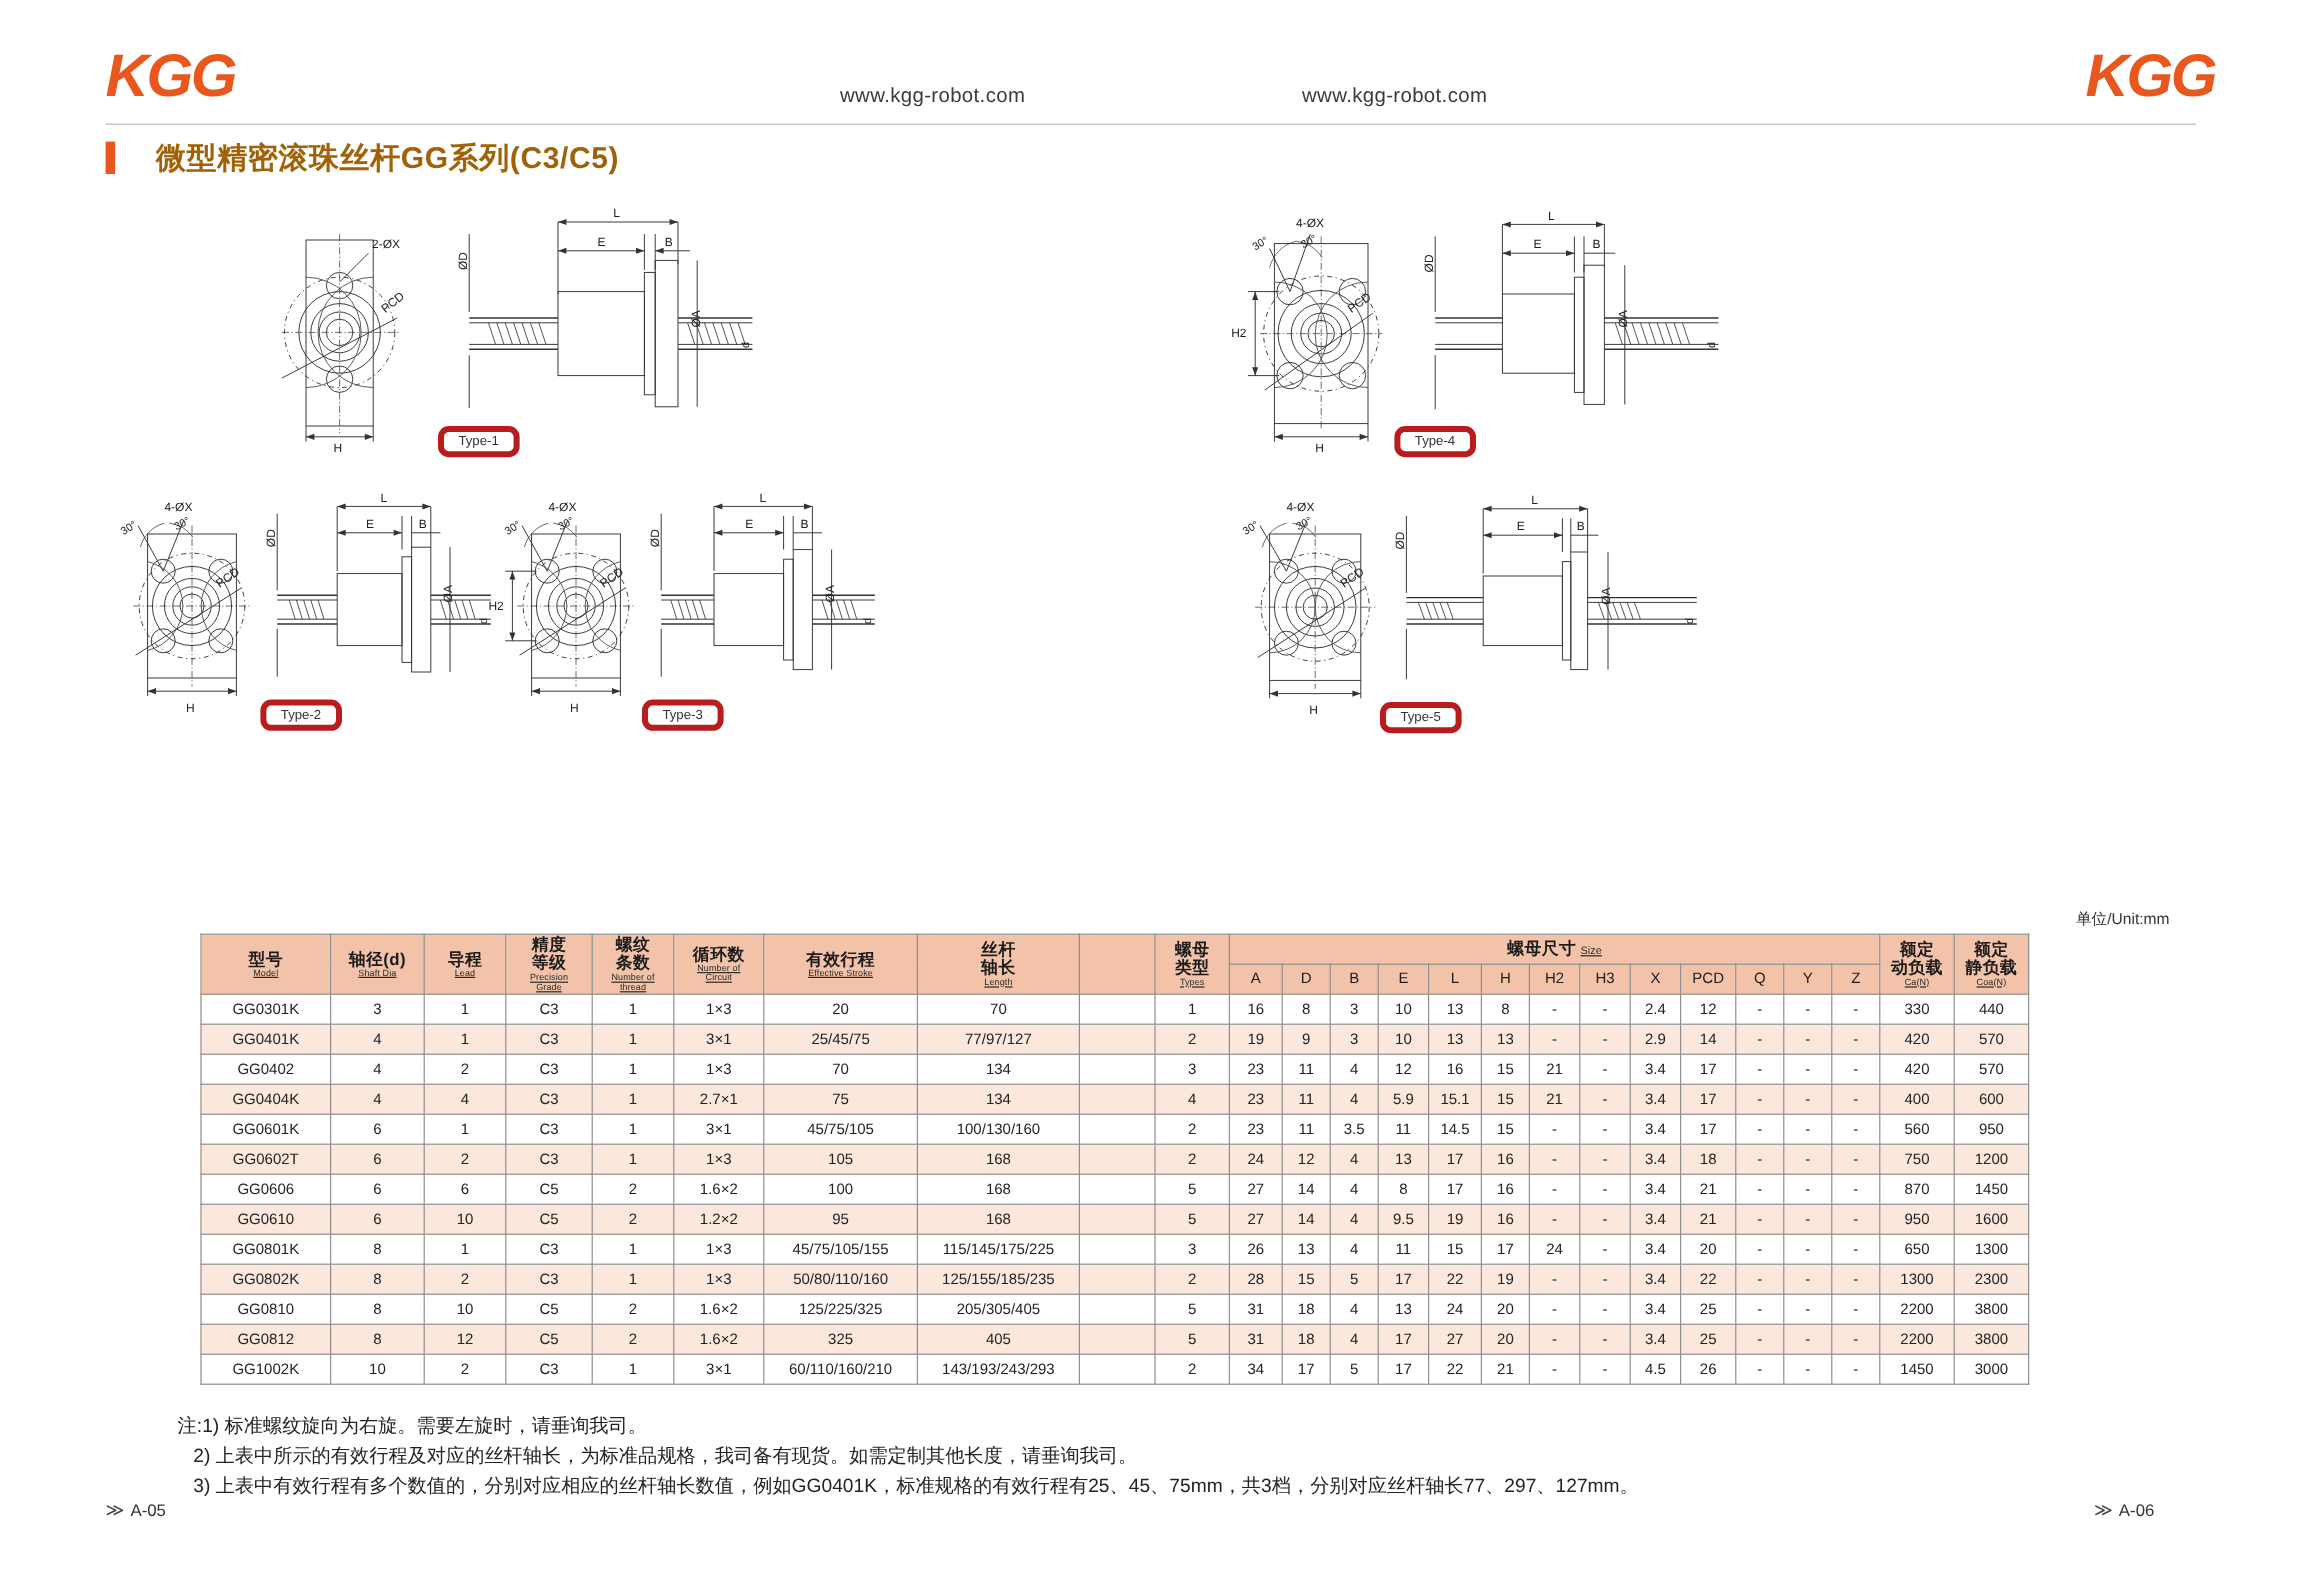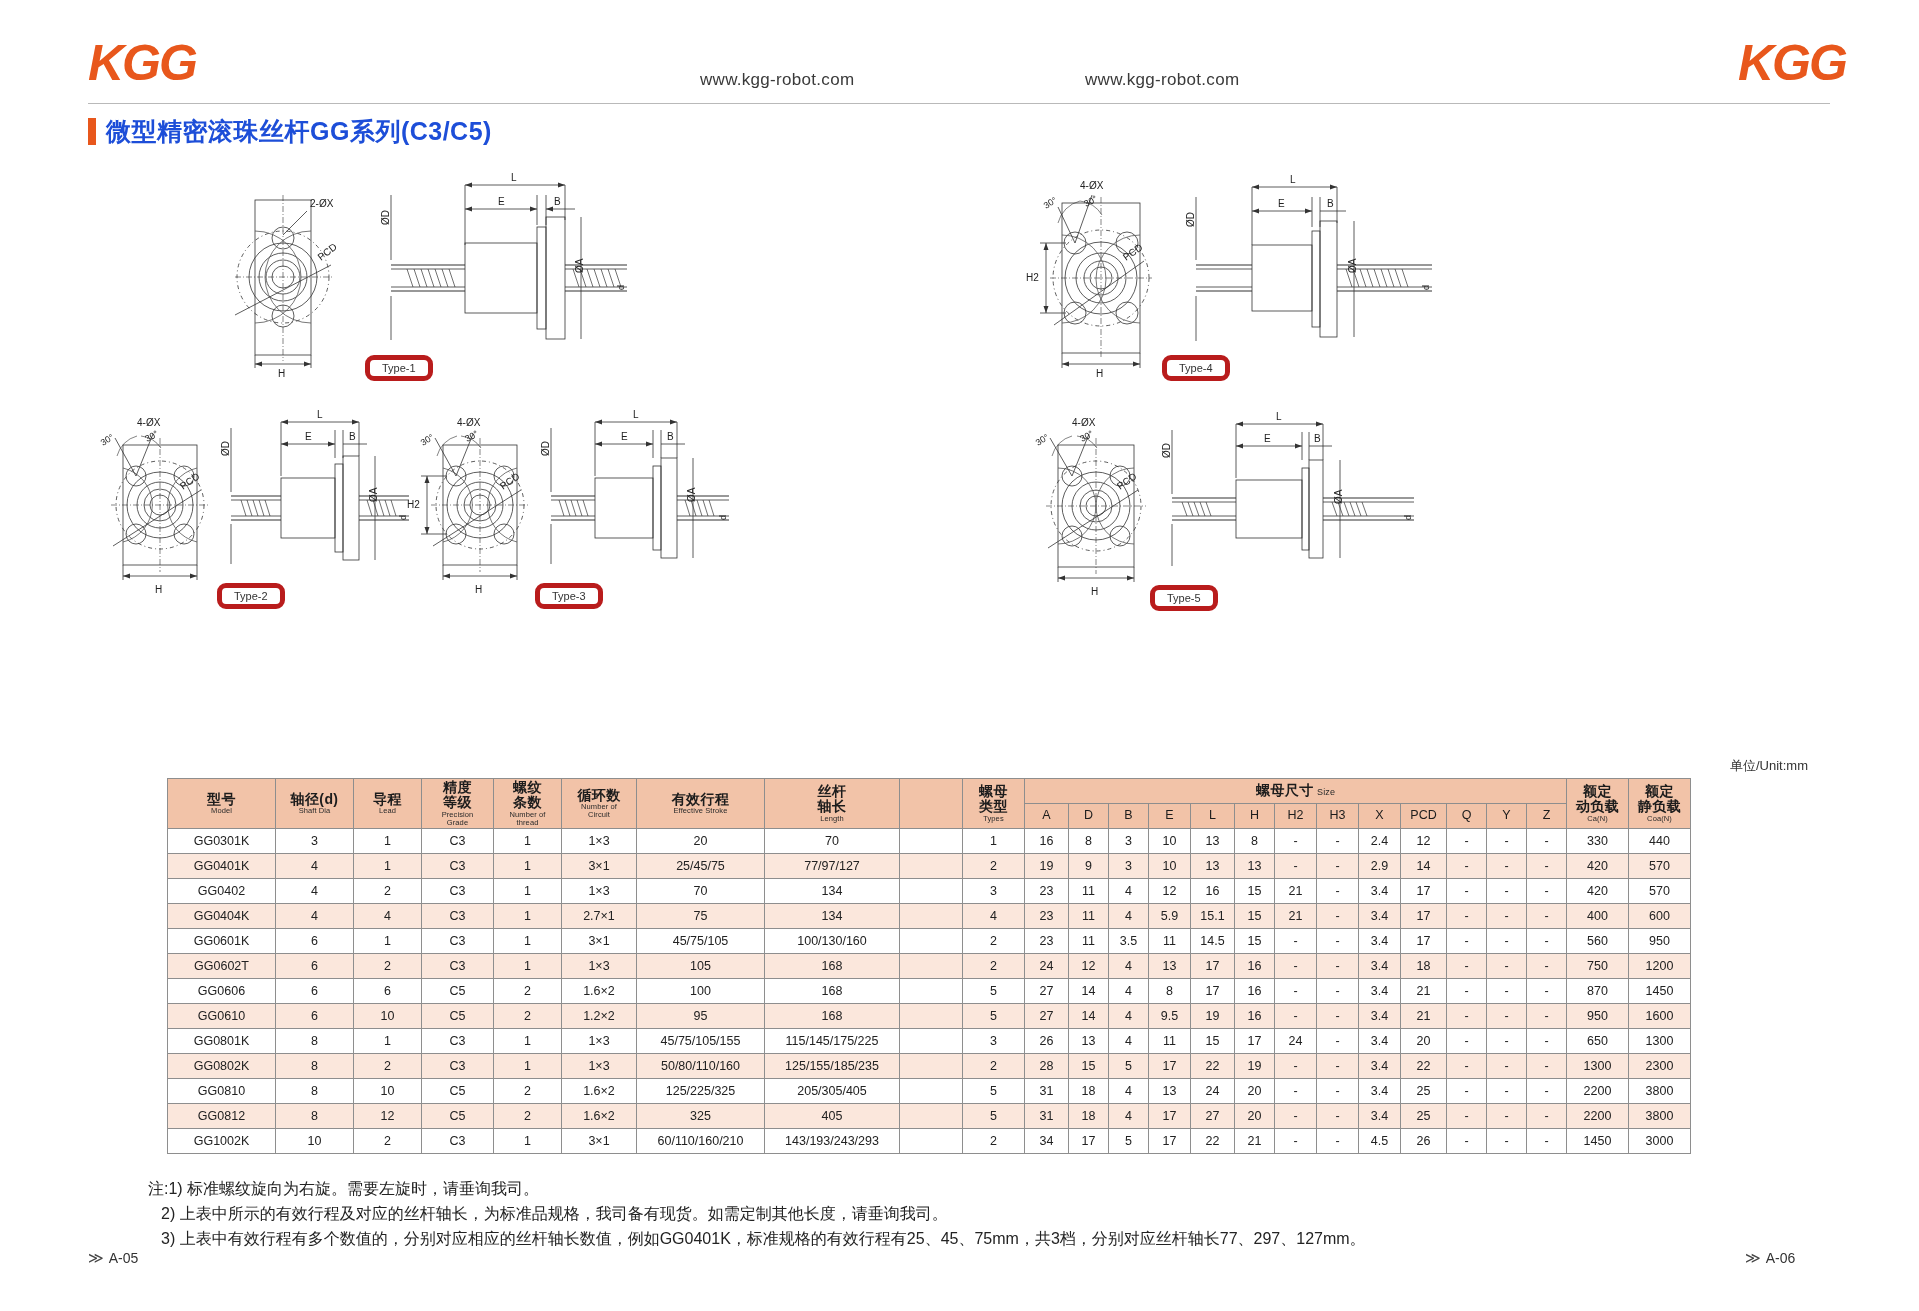--- a/index.html
+++ b/index.html
@@ -32,21 +32,21 @@
   .hdr-url.u1 { left:700px; }
   .hdr-url.u2 { left:1085px; }
   .hdr-rule {
     position:absolute; left:88px; top:103px; width:1742px; height:1px;
     background:#b9b9b9;
   }
 
   
   .title-wrap { position:absolute; left:88px; top:115px; display:flex; align-items:center; }
   .title-bar { width:8px; height:27px; background:#E8571C; margin-right:10px; }
-  .title-text { font-size:25px; font-weight:bold; color:#1d4ed8; letter-spacing:0.5px; }
+  .title-text { font-size:25px; font-weight:bold; color:#a16207; letter-spacing:0.5px;margin-left:24px; }
 
   
   .drawings { position:absolute; left:0; top:165px; width:1919px; height:590px; }
   .dwg { position:absolute; }
   .dwg svg { display:block; }
   .type-label {
     position:absolute;
     border:5px solid #b91c1c; border-radius:9px;
     font-size:11px; color:#333; padding:2px 12px;
     background:#fff; white-space:nowrap;
@@ -73,21 +73,21 @@
     height:25px;
     font-weight:normal;
     white-space:nowrap;
   }
   table.spec thead th {
     background:#F2C3A8;
     color:#1c1c1c;
     line-height:1.08;
   }
   .cn { font-size:14px; font-weight:bold; display:block; letter-spacing:0.4px; }
-  .en { font-size:7.5px; display:block; font-weight:normal; color:#2a2a2a; letter-spacing:0.1px; }
+  .en { font-size:7.5px; display:block; font-weight:normal; color:#2a2a2a; letter-spacing:0.1px;text-decoration:underline; }
   .sizehdr .cn { display:inline; }
   .sizehdr .en { display:inline; font-size:9px; }
   tbody tr.odd td { background:#ffffff; }
   tbody tr.even td { background:#FBE7DC; }
   tbody td { height:30px; }
 
   
   .notes {
     position:absolute; left:148px; top:1177px;
     font-size:16px; color:#232323; line-height:1.55;

